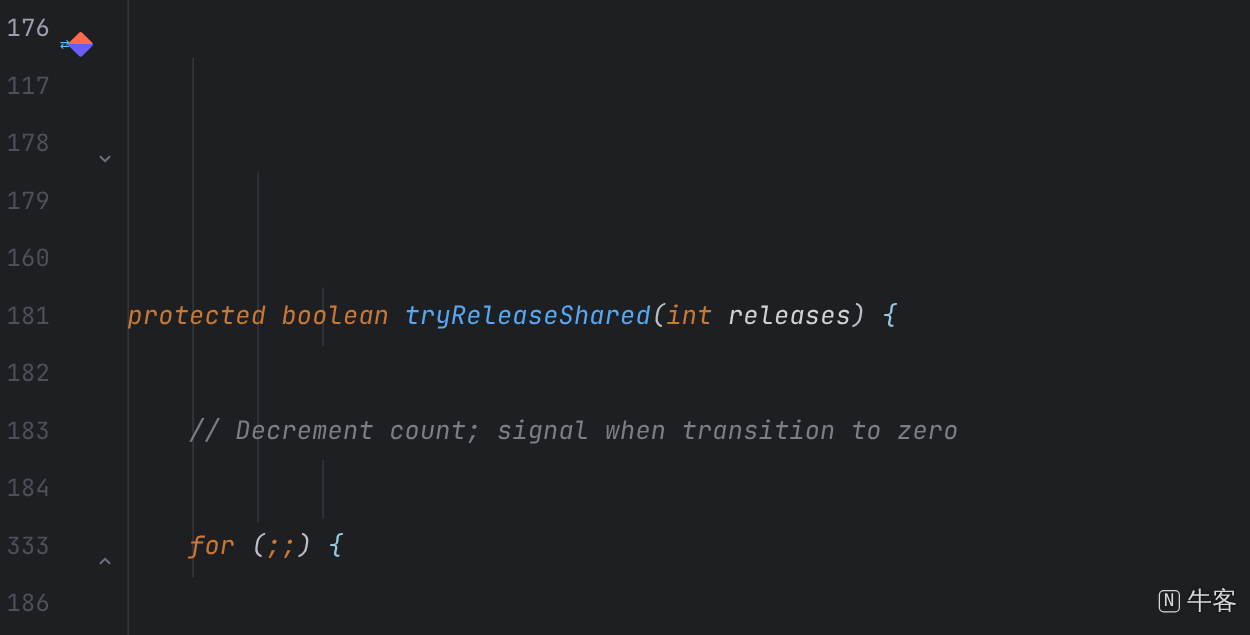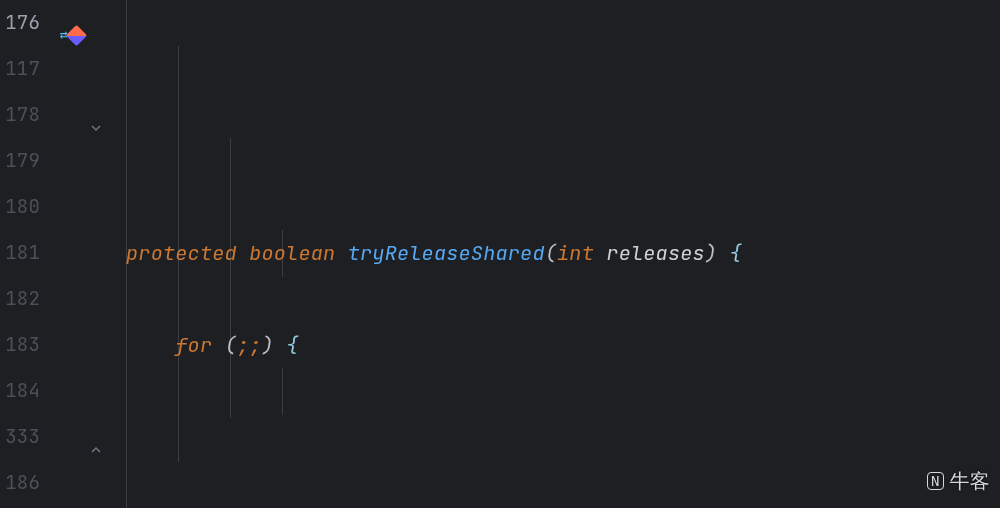--- a/index.html
+++ b/index.html
@@ -8,21 +8,20 @@
     background: #1e1f22;
     font-family: "JetBrains Mono", "Fira Code", Menlo, Consolas, monospace;
     font-size: 20.2px;
     line-height: 46px;
     font-style: italic;
     letter-spacing: 0.2px;
   }
   .editor {
     display: flex;
     height: 100%;
-    gap: 12px;
   }
   .gutter-numbers {
     width: 42px;
     min-width: 42px;
     text-align: right;
     color: #4b5059;
     padding-top: 0;
     user-select: none;
     font-style: normal;
     font-size: 19px;
@@ -128,21 +127,21 @@
 </style>
 </head>
 <body>
 
 <div class="editor">
   <div class="gutter-numbers">
     <div class="ln current">176</div>
     <div class="ln">117</div>
     <div class="ln">178</div>
     <div class="ln">179</div>
-    <div class="ln">180</div>
+    <div class="ln">160</div>
     <div class="ln">181</div>
     <div class="ln">182</div>
     <div class="ln">183</div>
     <div class="ln">184</div>
     <div class="ln">333</div>
     <div class="ln">186</div>
   </div>
 
   <div class="gutter-icons">
     <div class="override-icon">
@@ -165,20 +164,21 @@
     <div class="guides">
       <div class="vline" style="left:0px; top:0px; height:508px;"></div>
       <div class="vline" style="left:52px; top:46px; height:416px;"></div>
       <div class="vline" style="left:104px; top:138px; height:280px;"></div>
       <div class="vline" style="left:156px; top:230px; height:47px;"></div>
       <div class="vline" style="left:156px; top:368px; height:47px;"></div>
     </div>
 
     <div class="content">
 <div class="line"><span class="kw">protected</span> <span class="type">boolean</span> <span class="method-decl">tryReleaseShared</span><span class="paren">(</span><span class="type">int</span> <span class="param">releases</span><span class="paren">)</span> <span class="brace">{</span></div>
+<div class="line">    <span class="comment">// Decrement count; signal when transition to zero</span></div>
 <div class="line">    <span class="kw">for</span> <span class="paren">(</span><span class="semi">;;</span><span class="paren">)</span> <span class="brace">{</span></div>
 <div class="line">           </div>
 
 
 
 
 
 
 
     </div>

